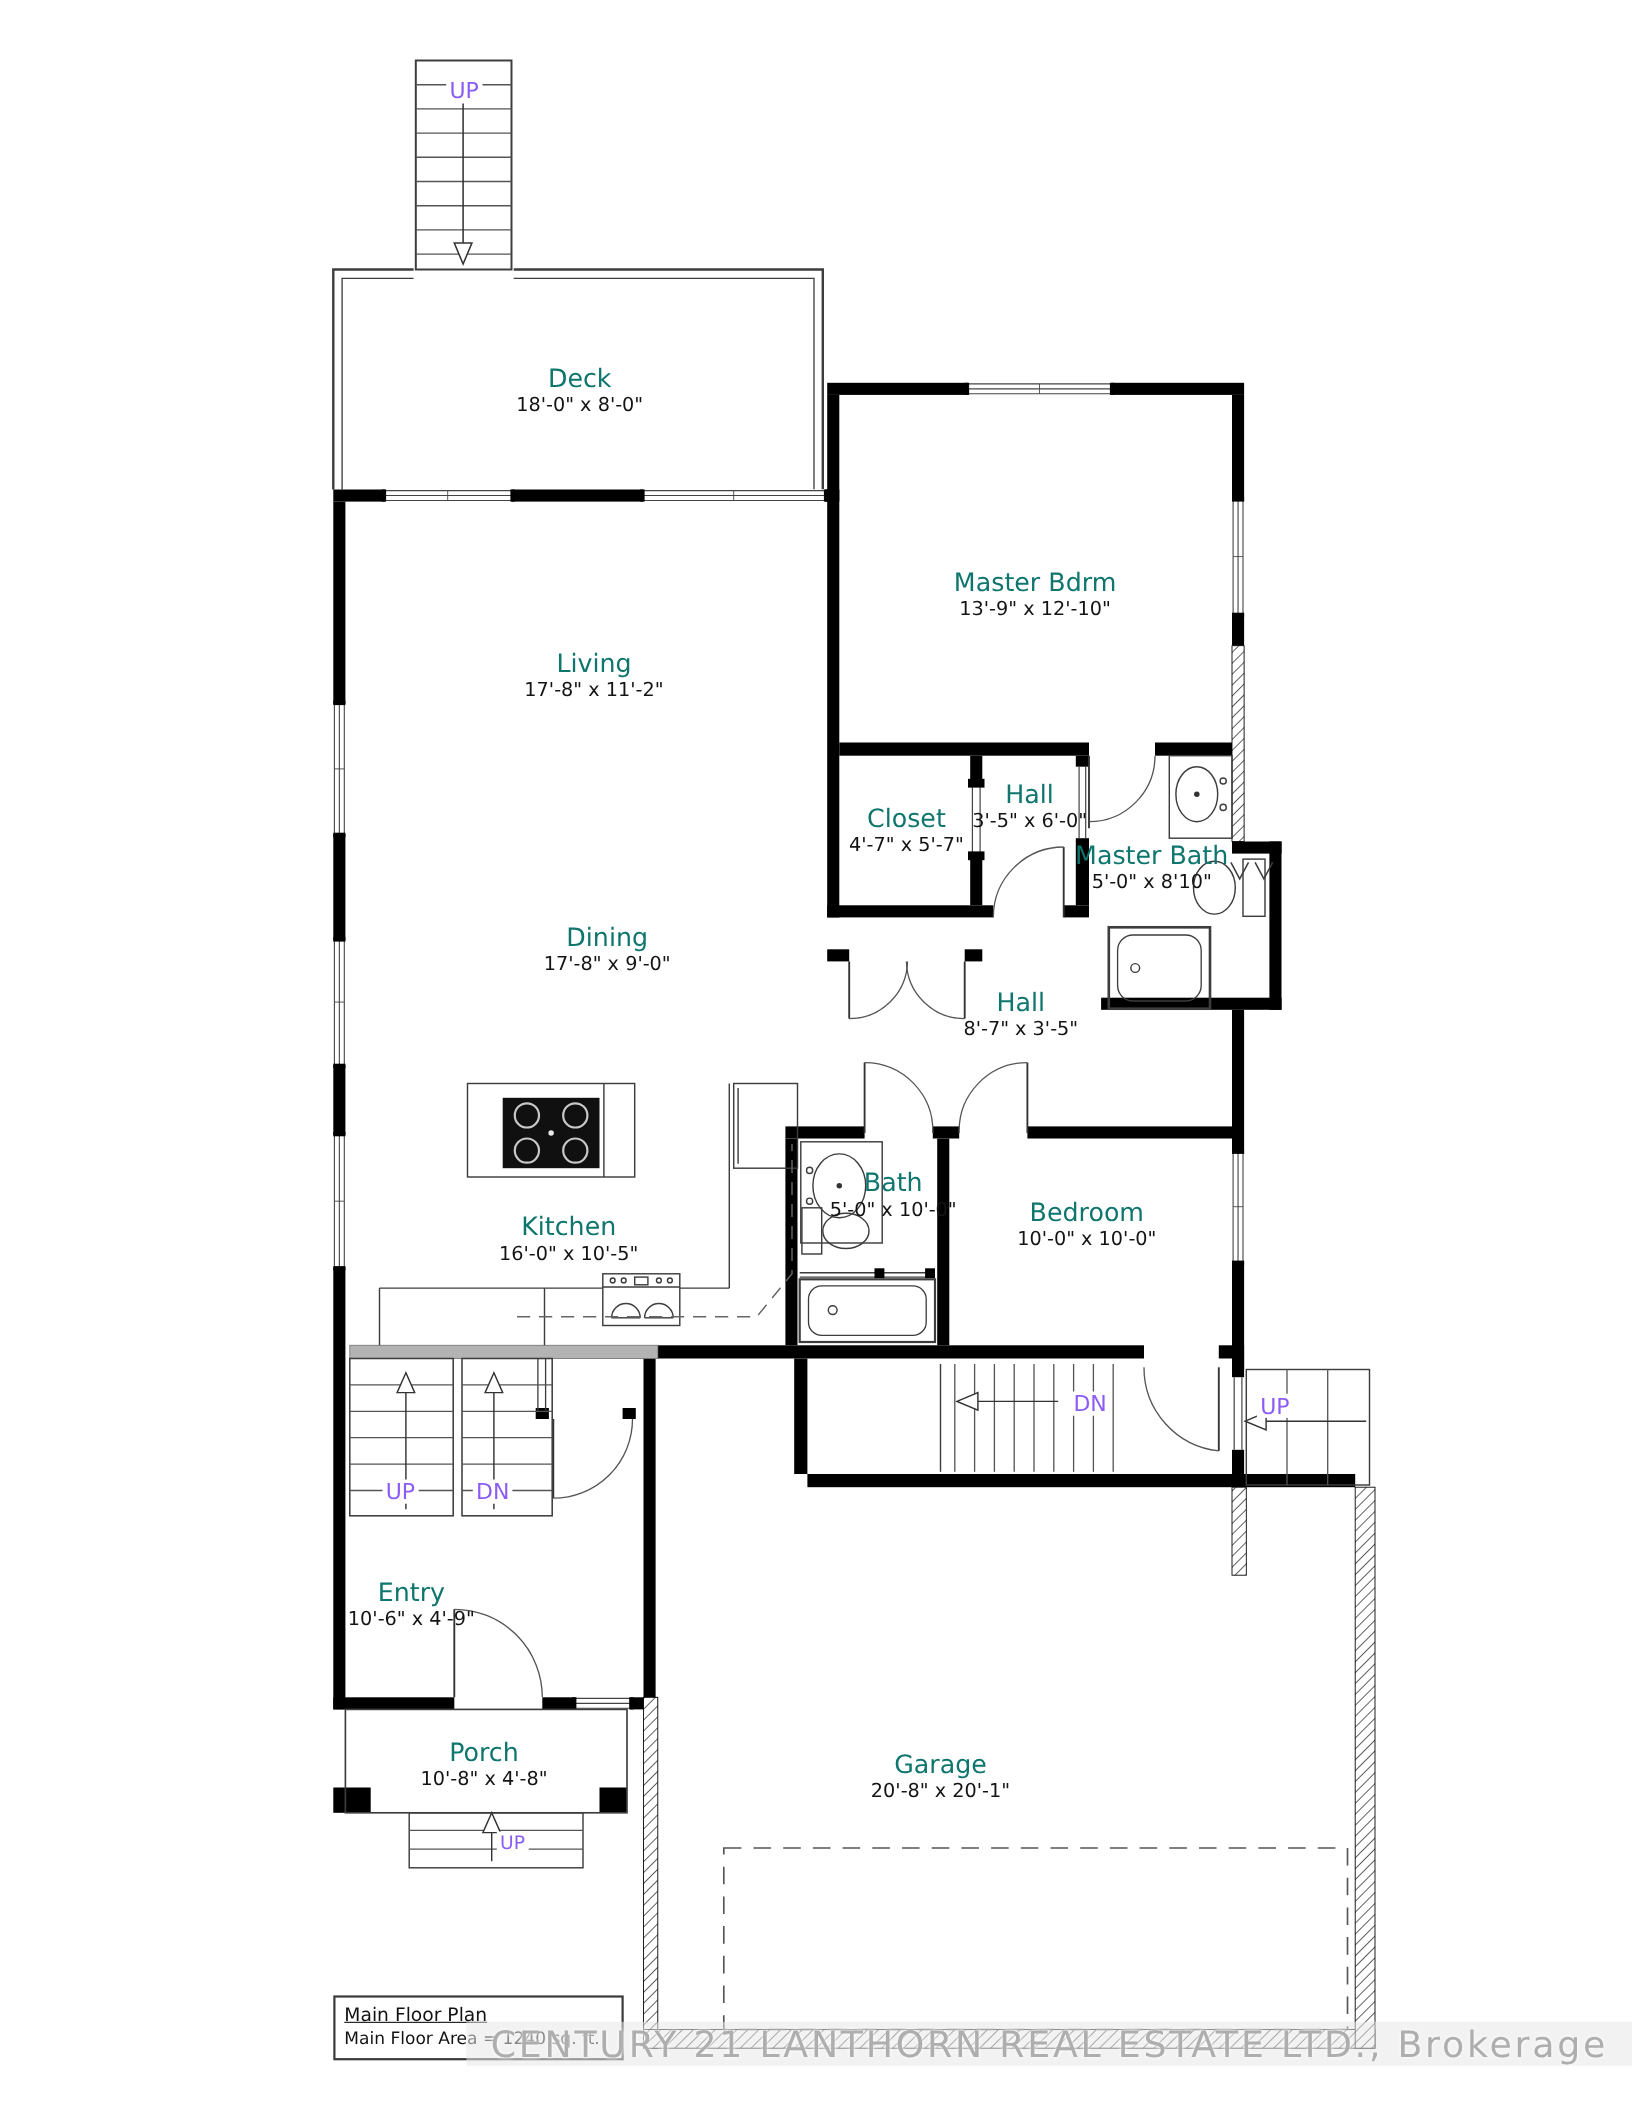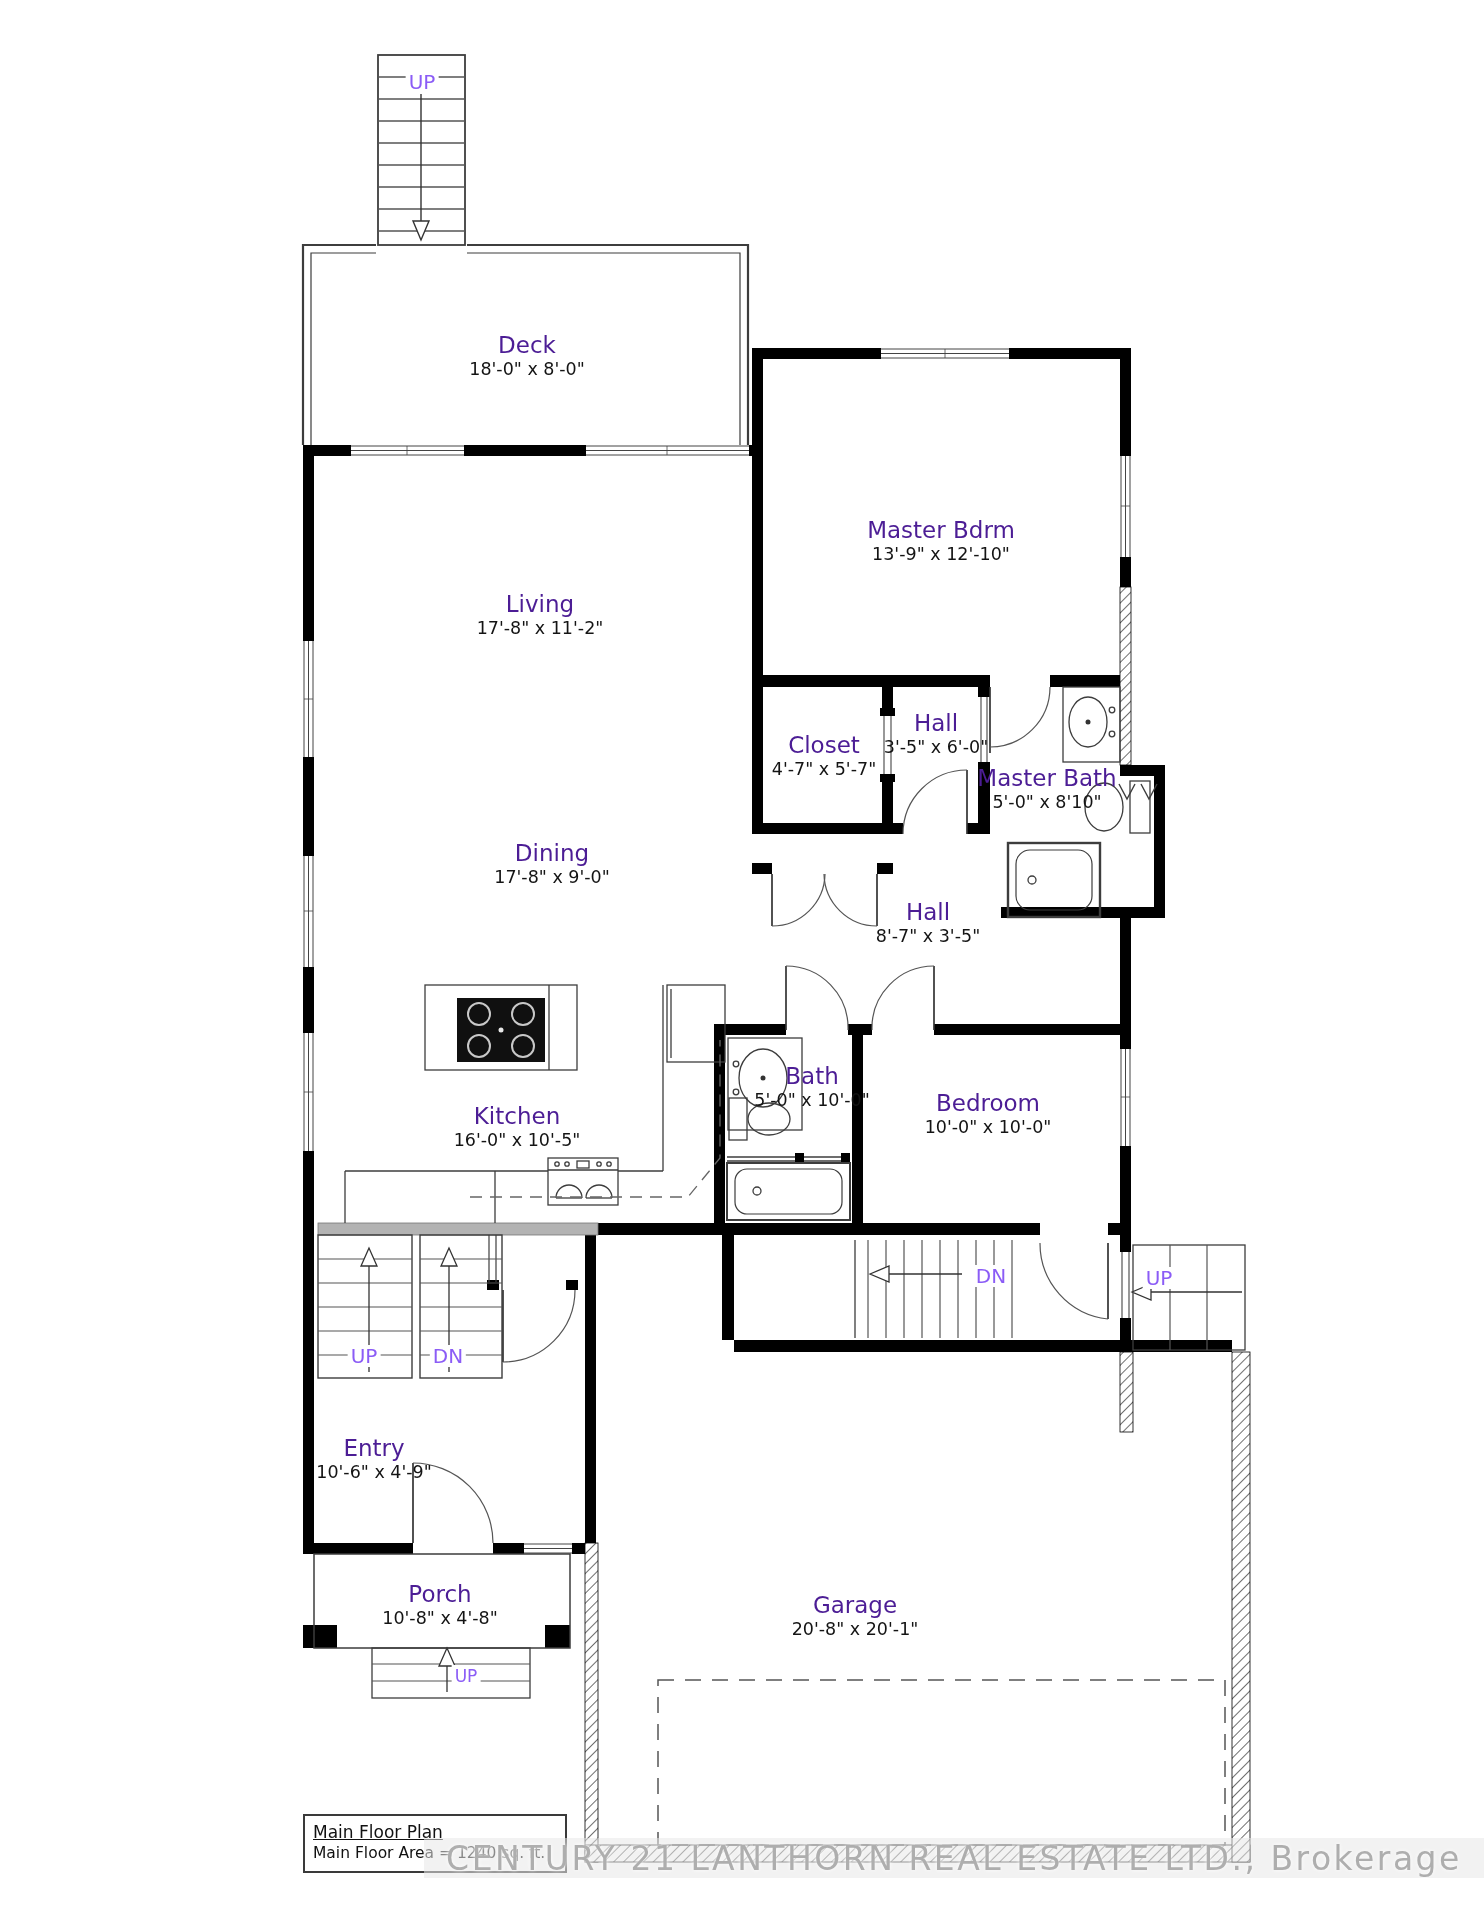--- a/index.html
+++ b/index.html
@@ -1,21 +1,21 @@
 <!DOCTYPE html>
 <html><head>
 <meta charset="utf-8">
 <style>
   html,body{margin:0;padding:0;background:#fff;}
   .canvas{position:relative;width:1484px;height:1920px;background:#fff;overflow:hidden;
           font-family:"DejaVu Sans",sans-serif;color:#111;}
   svg{position:absolute;left:0;top:0;}
   .room-label{position:absolute;transform:translate(-50%,-50%);display:flex;flex-direction:column;
               align-items:center;text-align:center;white-space:nowrap;z-index:5;}
-  .rname{font-size:23px;line-height:27px;color:#4c1d95;}
+  .rname{font-size:23px;line-height:27px;color:#0f766e;}
   .rdims{font-size:17.5px;line-height:21px;color:#141414;}
   .stair-label{position:absolute;transform:translate(-50%,-50%);font-size:20px;line-height:22px;
                background:#fff;padding:0 3px;white-space:nowrap;z-index:5;color:#8b5cf6;}
   .stair-label.sm{font-size:17px;}
   .title-box{position:absolute;left:303px;top:1814px;width:252px;border:2px solid #3a3a3a;
              background:#fff;padding:5px 0 7px 8px;z-index:6;}
   .title-line1{font-size:17px;line-height:22px;text-decoration:underline;}
   .title-line2{font-size:15.5px;line-height:21px;}
   .watermark{position:absolute;left:424px;top:1838px;width:1060px;height:40px;
              background:rgba(232,232,232,0.55);display:flex;align-items:center;justify-content:center;

